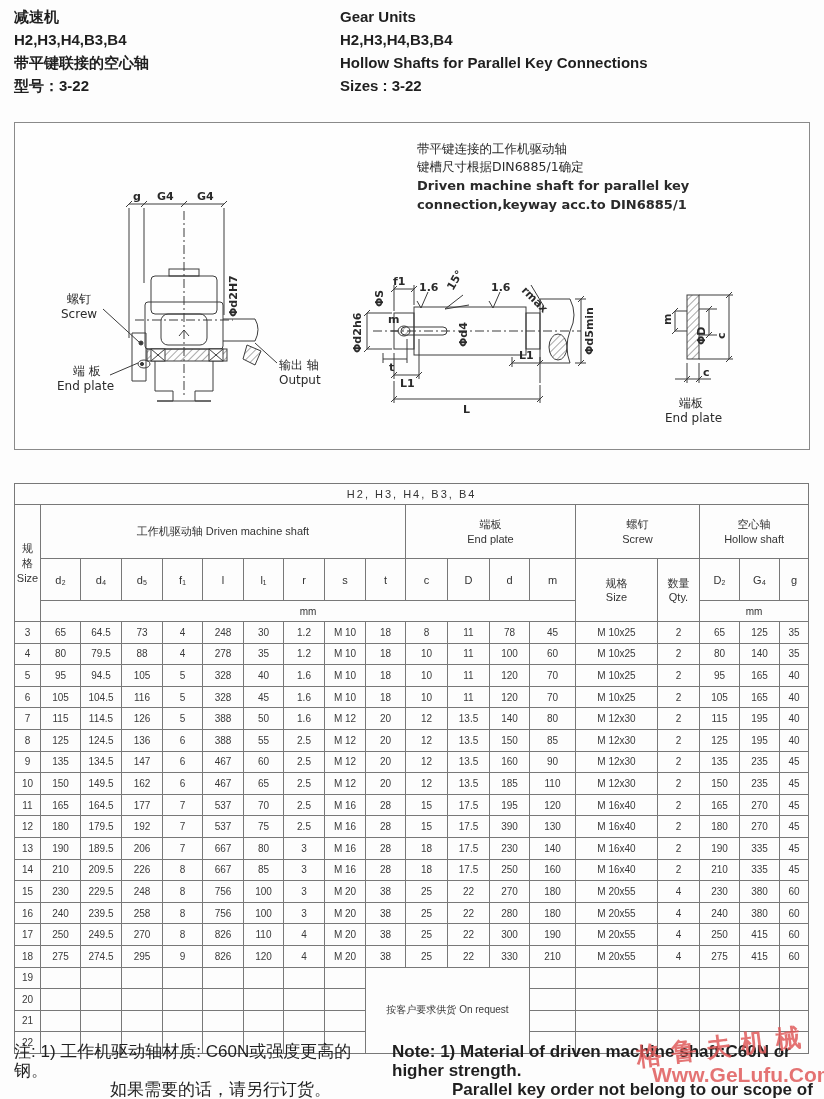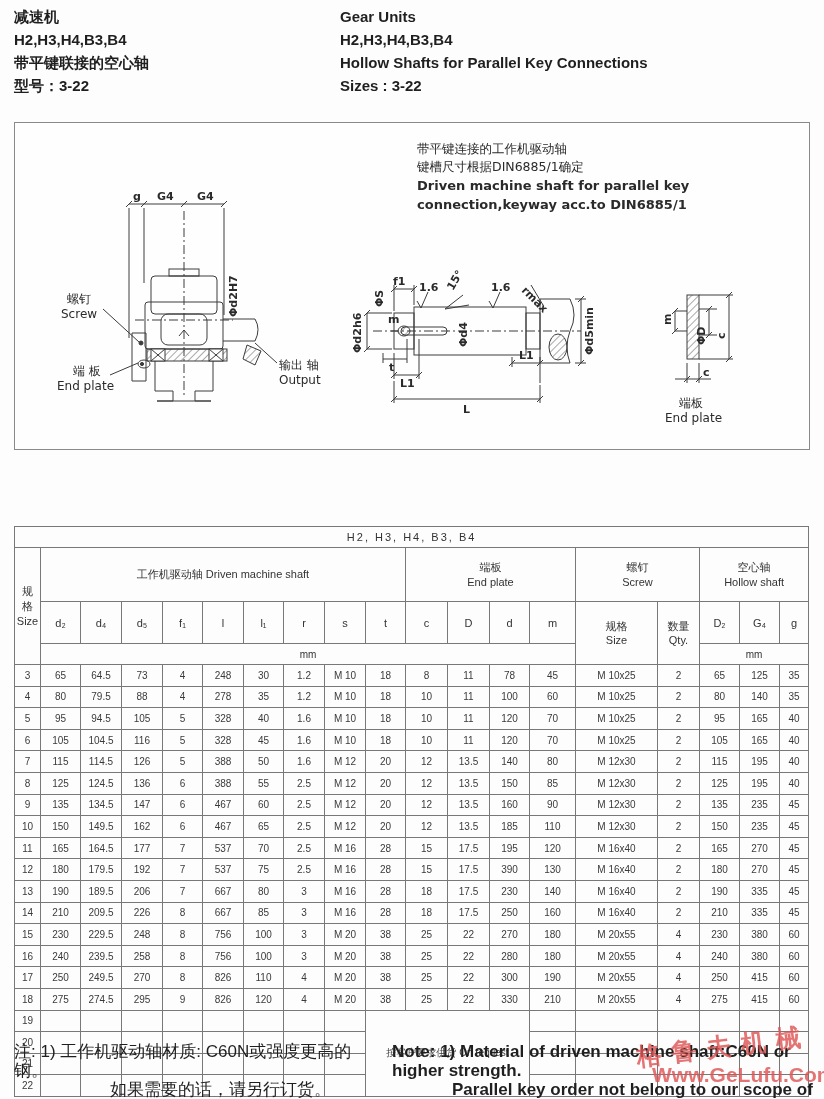--- a/index.html
+++ b/index.html
@@ -11,21 +11,21 @@
   .hdr-zh{left:14px;}
   .hdr-en{left:340px;}
   .diagram-box{position:absolute;left:14px;top:122px;width:794px;height:326px;border:1px solid #8a8a8a;background:#fefefe;}
   svg text{font-family:"DejaVu Sans","Liberation Sans",sans-serif;fill:#2a2a2a;}
   .dimtxt{font-size:11px;font-weight:bold;}
   .cntxt{font-size:12px;}
   .notetxt{font-size:12.5px;}
   .notetxt.en{font-weight:bold;font-size:13px;}
   table.spec{
     position:absolute;left:14px;top:483px;width:794px;border-collapse:collapse;table-layout:fixed;
-    font-size:10px;color:#333;text-align:center;margin-top:43px;
+    font-size:10px;color:#333;text-align:center;
   }
   table.spec td{border:1px solid #787878;padding:0;vertical-align:middle;overflow:hidden;}
   table.spec .title-row td{height:20px;font-size:11px;letter-spacing:2px;}
   table.spec .group-row td{height:53px;font-size:11px;white-space:pre-line;line-height:15px;}
   table.spec .sub-row td{height:41px;font-size:11px;white-space:pre-line;line-height:14px;}
   table.spec .unit-row td{height:20px;}
   table.spec tbody td{height:20.6px;font-size:10px;color:#3a3a3a;}
   .notes{position:absolute;top:1042px;font-size:17px;line-height:19px;}
   .notes .ind{display:block;}
   .notes-zh{left:14px;width:350px;}

